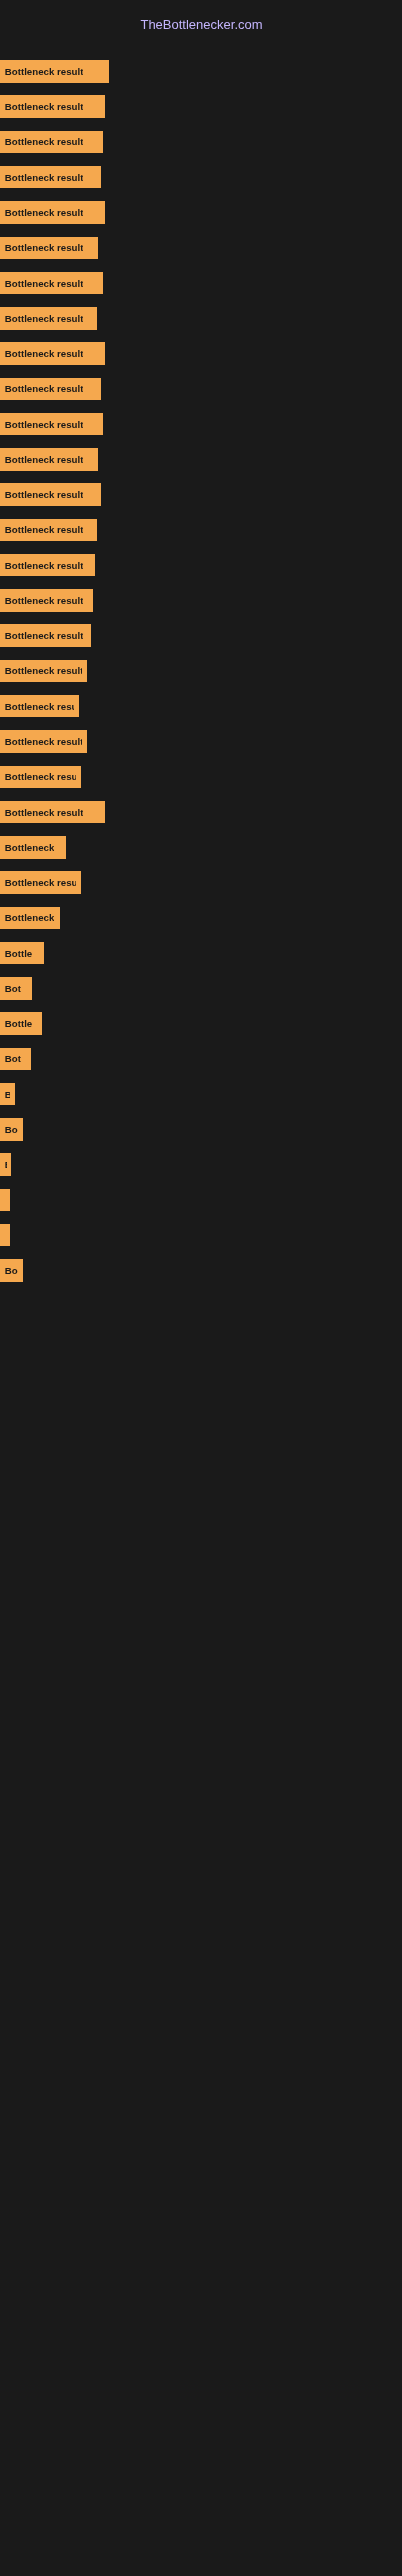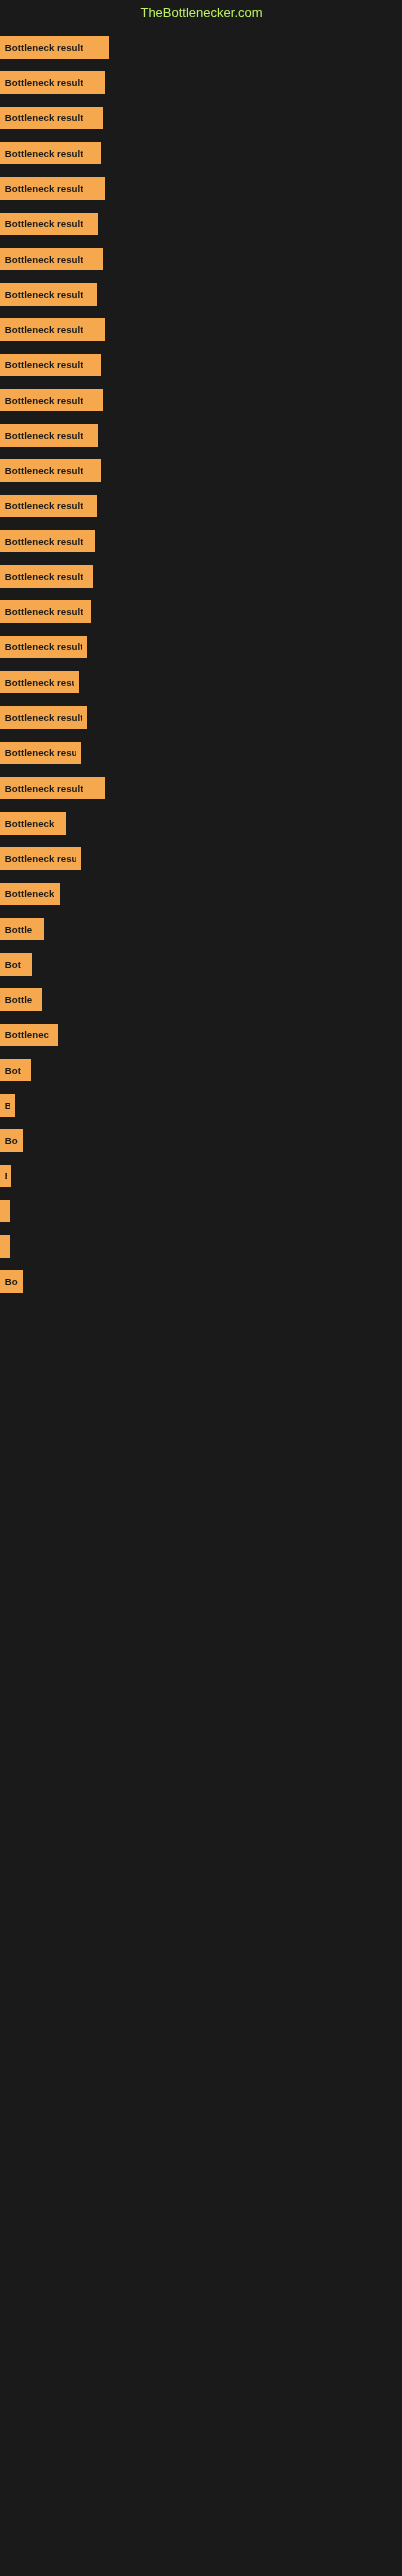--- a/index.html
+++ b/index.html
@@ -11,23 +11,23 @@
     body {
       width: 403px;
       min-height: 2576px;
       background-color: #1a1a1a;
       font-family: Arial, sans-serif;
       position: relative;
     }
 
     .site-title {
       text-align: center;
-      color: #bef264;
+      color: #c4b5fd;
       font-size: 13px;
-      padding: 5px 0;
+      padding: 17px 0;
       background-color: #1a1a1a;
     }
 
     .bars-container {
       padding: 8px 0;
       display: flex;
       flex-direction: column;
       gap: 0;
     }
 
@@ -197,25 +197,20 @@
       <div class="bar" style="width: 32px;">
         <span class="bar-label">Bot</span>
       </div>
     </div>
     <div class="bar-row">
       <div class="bar" style="width: 42px;">
         <span class="bar-label">Bottle</span>
       </div>
     </div>
     <div class="bar-row">
-      <div class="bar" style="width: 58px;">
-        <span class="bar-label">Bottlenec</span>
-      </div>
-    </div>
-    <div class="bar-row">
       <div class="bar" style="width: 31px;">
         <span class="bar-label">Bot</span>
       </div>
     </div>
     <div class="bar-row">
       <div class="bar" style="width: 14.5px;">
         <span class="bar-label">B</span>
       </div>
     </div>
     <div class="bar-row">

